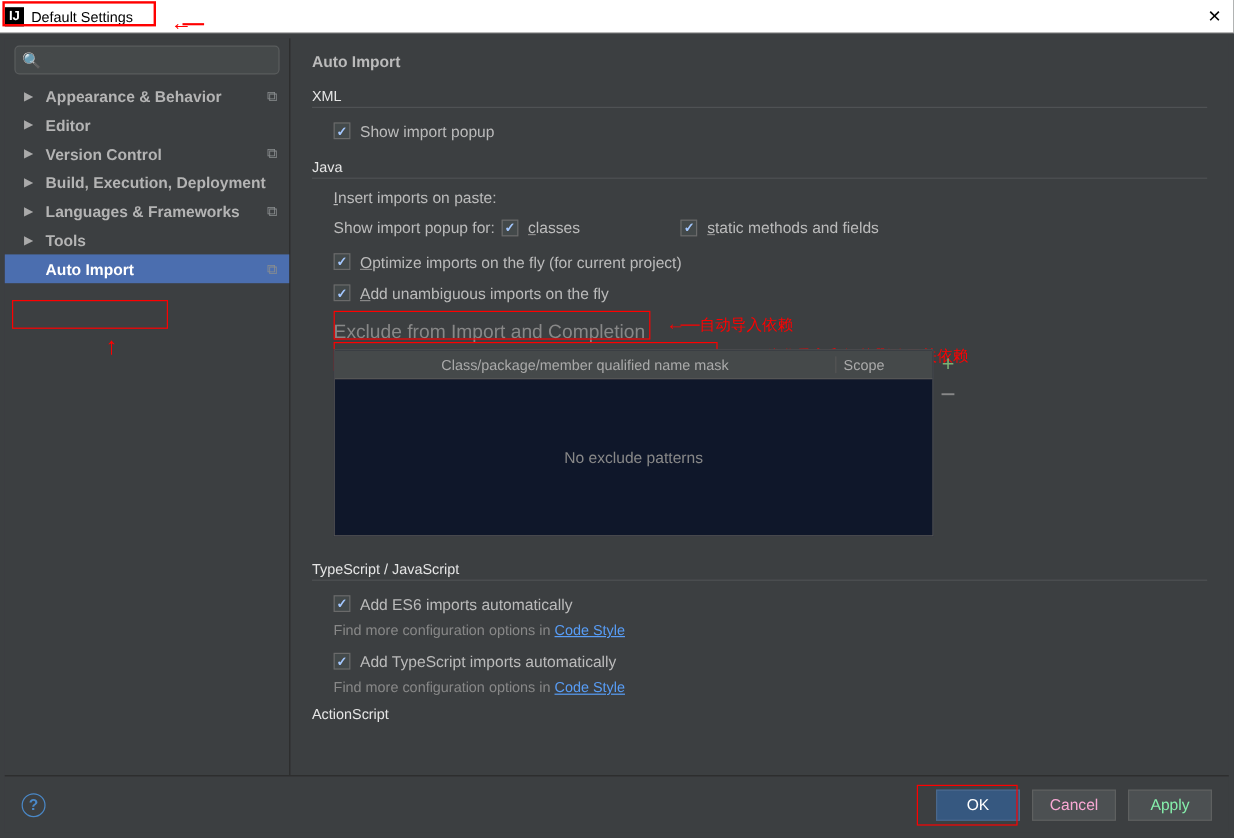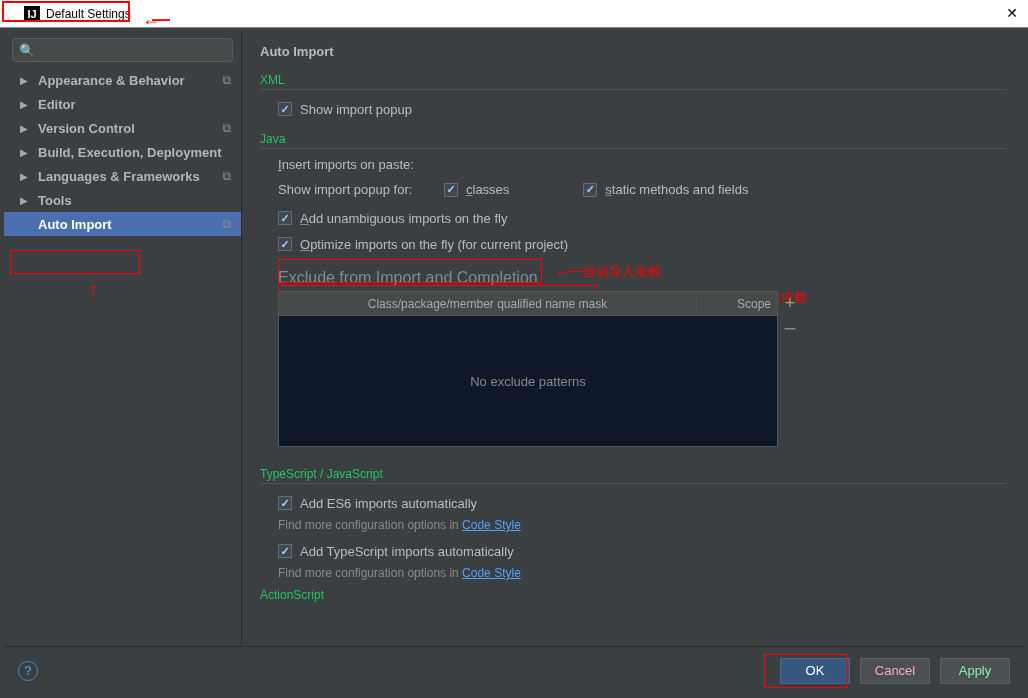--- a/index.html
+++ b/index.html
@@ -1,17 +1,17 @@
 <!DOCTYPE html>
 <html><head>
 <meta charset="utf-8">
 <style>
 html,body{margin:0;padding:0;width:1028px;height:698px;font-family:"Segoe UI",Arial,sans-serif;font-size:13px;color:#bbbbbb;background:#3c3f41;overflow:hidden}
 *{box-sizing:border-box}
-.titlebar{position:absolute;top:0;left:0;right:0;height:28px;background:#fff;border-bottom:1px solid #888;display:flex;align-items:center;padding:0 24px}
+.titlebar{position:absolute;top:0;left:0;right:0;height:28px;background:#fff;border-bottom:1px solid #888;display:flex;align-items:center;padding:0 4px}
 .titlebar .ticon{width:16px;height:16px;background:#000;color:#fff;font-size:11px;font-weight:bold;display:flex;align-items:center;justify-content:center;margin-right:6px}
 .titlebar .ttext{color:#000;font-size:12px}
 .titlebar .tclose{position:absolute;right:10px;top:5px;font-size:14px;color:#000}
 .title-hl{position:absolute;top:1px;left:2px;width:128px;height:21px;border:2px solid red;pointer-events:none}
 .title-arrow{position:absolute;top:9px;left:142px;color:red;font-weight:bold;pointer-events:none}
 .title-arrow::before{content:"←";font-size:18px;letter-spacing:-4px}
 .title-arrow::after{content:"—";font-size:18px;position:relative;left:-4px}
 
 .body{position:absolute;top:28px;left:0;right:0;bottom:0;border:4px solid #3c3f41;background:#3c3f41}
 
@@ -24,51 +24,51 @@
 .tnode{display:flex;align-items:center;height:24px;padding-left:16px;position:relative;cursor:pointer}
 .tnode .exp{width:12px;color:#aaa;font-size:10px;margin-right:6px}
 .tnode .lbl{font-size:13px;font-weight:bold;color:#b4b4b4}
 .tnode .cp{position:absolute;right:10px;color:#8a8d8f;font-size:12px}
 .tnode.sel{background:#4b6eaf}
 .tnode.sel .lbl{color:#fff}
 .tnode.child{padding-left:34px}
 
 .content{position:absolute;left:238px;top:0;right:0;bottom:48px;padding:12px 18px;overflow:hidden}
 .ctitle{font-weight:bold;color:#bbbbbb;font-size:13px;margin-bottom:14px}
-.section-label{color:#22c55e;font-size:12px;margin:6px 0 2px 0}
+.section-label{color:#e5e5e5;font-size:12px;margin:6px 0 2px 0}
 .sep{height:1px;border-top:1px solid #4f5254;margin:2px 0 8px 0}
 .row{display:flex;align-items:center;margin:4px 0 4px 18px;height:22px;position:relative}
 .cb{width:14px;height:14px;border:1px solid #6a6a6a;background:#43494a;margin-right:8px;display:flex;align-items:center;justify-content:center}
 .cb.checked::after{content:"✓";color:#a3c7ff;font-size:11px;font-weight:bold}
 .lab{color:#bbbbbb;font-size:13px}
 .under{text-decoration:underline;text-decoration-color:#888}
 .select-row{display:flex;align-items:center;margin:4px 0 10px 18px}
 .select-row .slabel{width:140px;color:#bbbbbb;font-size:13px}
 .select-row .under{text-decoration:underline}
 .selectbox{flex:0 0 340px;height:26px;background:#45494a;border:1px solid #5e6060;display:flex;align-items:center;padding:0 8px;position:relative}
 .selectbox .stext{color:#ccc;font-size:13px}
 .selectbox .chev{position:absolute;right:0;top:0;bottom:0;width:20px;border-left:1px solid #5e6060;display:flex;align-items:center;justify-content:center;color:#aaa;font-size:11px}
-.popup-for{display:flex;align-items:flex-start;margin:4px 0 10px 18px;gap:26px}
+.popup-for{display:flex;align-items:flex-start;margin:4px 0 10px 18px;}
 .popup-for .first{width:140px}
 
 .java-block{position:relative}
 
 .hl-box{position:absolute;border:1.5px solid red;pointer-events:none}
 .hl1{top:102px;left:18px;width:264px;height:24px}
 .hl2{top:128px;left:18px;width:320px;height:24px}
 .red-note{position:absolute;color:red;font-size:13px;pointer-events:none}
 .arrow-r{display:inline-block;font-size:16px;margin-right:4px;letter-spacing:-4px}
 .note1{top:105px;left:295px}
 .note2{top:131px;left:350px}
 
 .exclude-label{color:#888;font-size:16px;margin:14px 0 4px 18px}
 .table-wrap{margin:0 0 0 18px;width:500px;border:1px solid #555;background:#0f172a;position:relative}
 .thead{display:flex;background:#45494a;height:24px;align-items:center;border-bottom:1px solid #555}
 .thead .c1{flex:1;text-align:center;color:#aaa;font-size:12px;border-right:1px solid #555;padding:0 6px}
-.thead .c2{width:80px;text-align:right;color:#aaa;font-size:12px;padding:0 6px}
+.thead .c2{width:80px;text-align:left;color:#aaa;font-size:12px;padding:0 6px}
 .tbody{height:130px;display:flex;align-items:center;justify-content:center;color:#888;font-size:13px}
 .tside{position:absolute;right:-24px;top:0;width:22px;display:flex;flex-direction:column;gap:14px;padding-top:4px}
 .tside .plus{color:#7bb274;font-size:18px;text-align:center;cursor:pointer;line-height:14px}
 .tside .minus{color:#888;font-size:22px;text-align:center;cursor:pointer;line-height:10px}
 
 .ts-block{margin-top:20px}
 .hint{color:#888;font-size:12px;margin:2px 0 8px 18px}
 a.link{color:#589df6;text-decoration:underline;cursor:pointer}
 
 .buttons{position:absolute;left:0;right:0;bottom:0;height:48px;border-top:1px solid #2b2b2b;display:flex;align-items:center;padding:0 14px;background:#3c3f41}
@@ -151,32 +151,32 @@
     <div class="java-block">
       <div class="select-row">
         <span class="slabel"><span class="under">I</span><span>nsert imports on paste:</span></span>
       </div>
       <div class="popup-for">
         <span class="first lab">Show import popup for:</span>
         <span style="display:flex;align-items:center">
             <span class="cb checked"></span>
             <span class="lab"><span class="under">c</span>lasses</span>
           </span>
-        <span style="display:flex;align-items:center;margin-left:48px">
+        <span style="display:flex;align-items:center;margin-left:84px">
             <span class="cb checked"></span>
             <span class="lab"><span class="under">s</span>tatic methods and fields</span>
           </span>
       </div>
       <div class="row">
         <div class="cb checked"></div>
+        <span class="lab"><span class="under">O</span>ptimize imports on the fly (for current project)</span>
+      </div>
+      <div class="row">
+        <div class="cb checked"></div>
         <span class="lab"><span class="under">A</span>dd unambiguous imports on the fly</span>
-      </div>
-      <div class="row">
-        <div class="cb checked"></div>
-        <span class="lab"><span class="under">O</span>ptimize imports on the fly (for current project)</span>
       </div>
 
       <div class="hl-box hl1"></div>
       <div class="hl-box hl2"></div>
       <div class="red-note note1"><span class="arrow-r">←—</span><span>自动导入依赖</span></div>
       <div class="red-note note2"><span class="arrow-r">←—</span><span>优化导入和智能删除无关依赖</span></div>
 
       <div class="exclude-label">Exclude from Import and Completion</div>
       <div class="table-wrap">
         <div class="thead">

